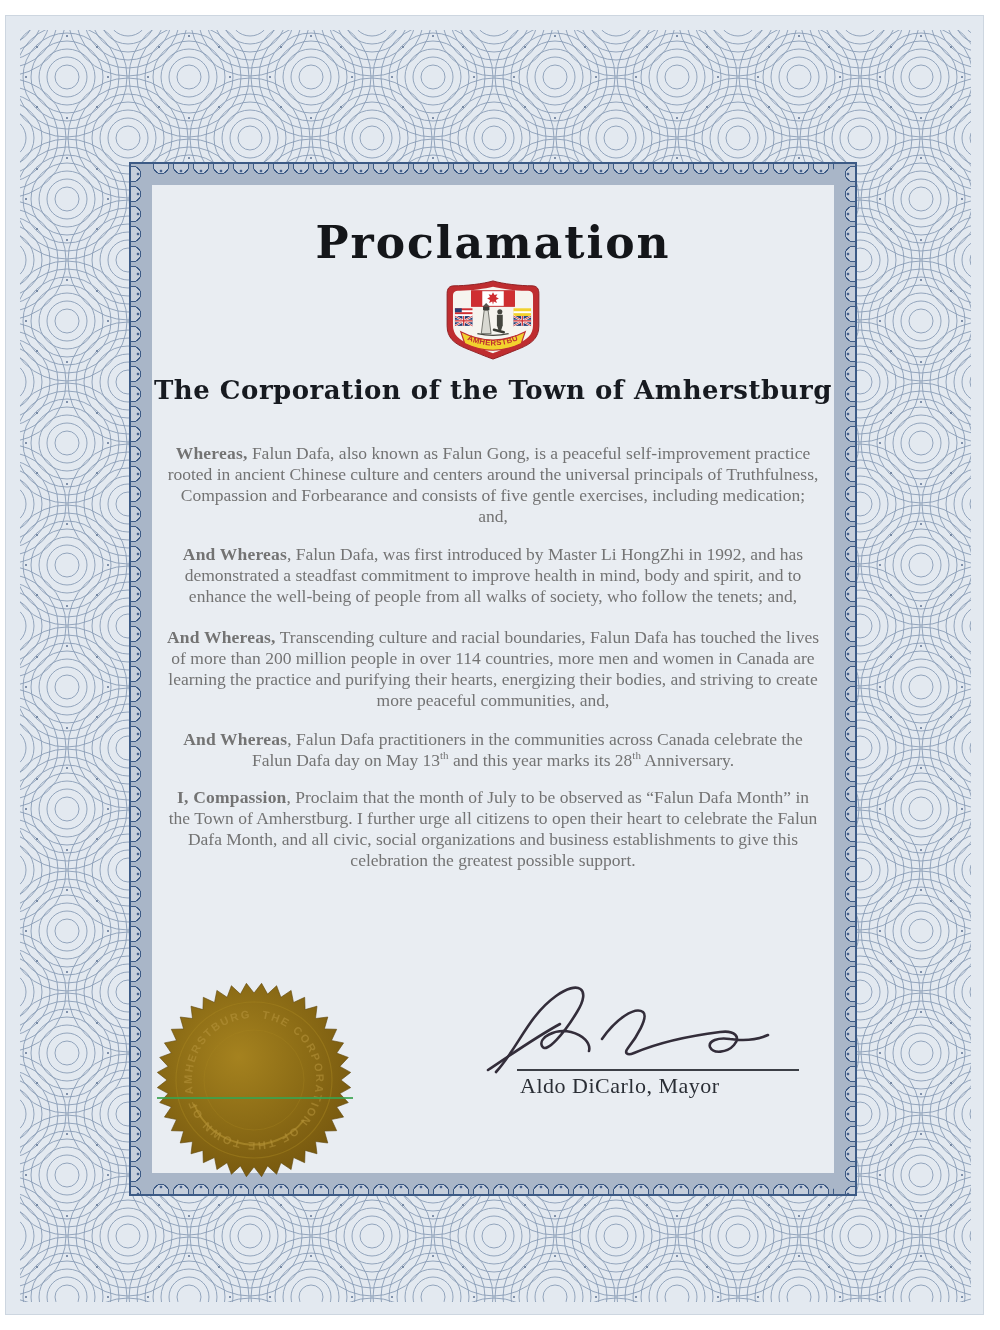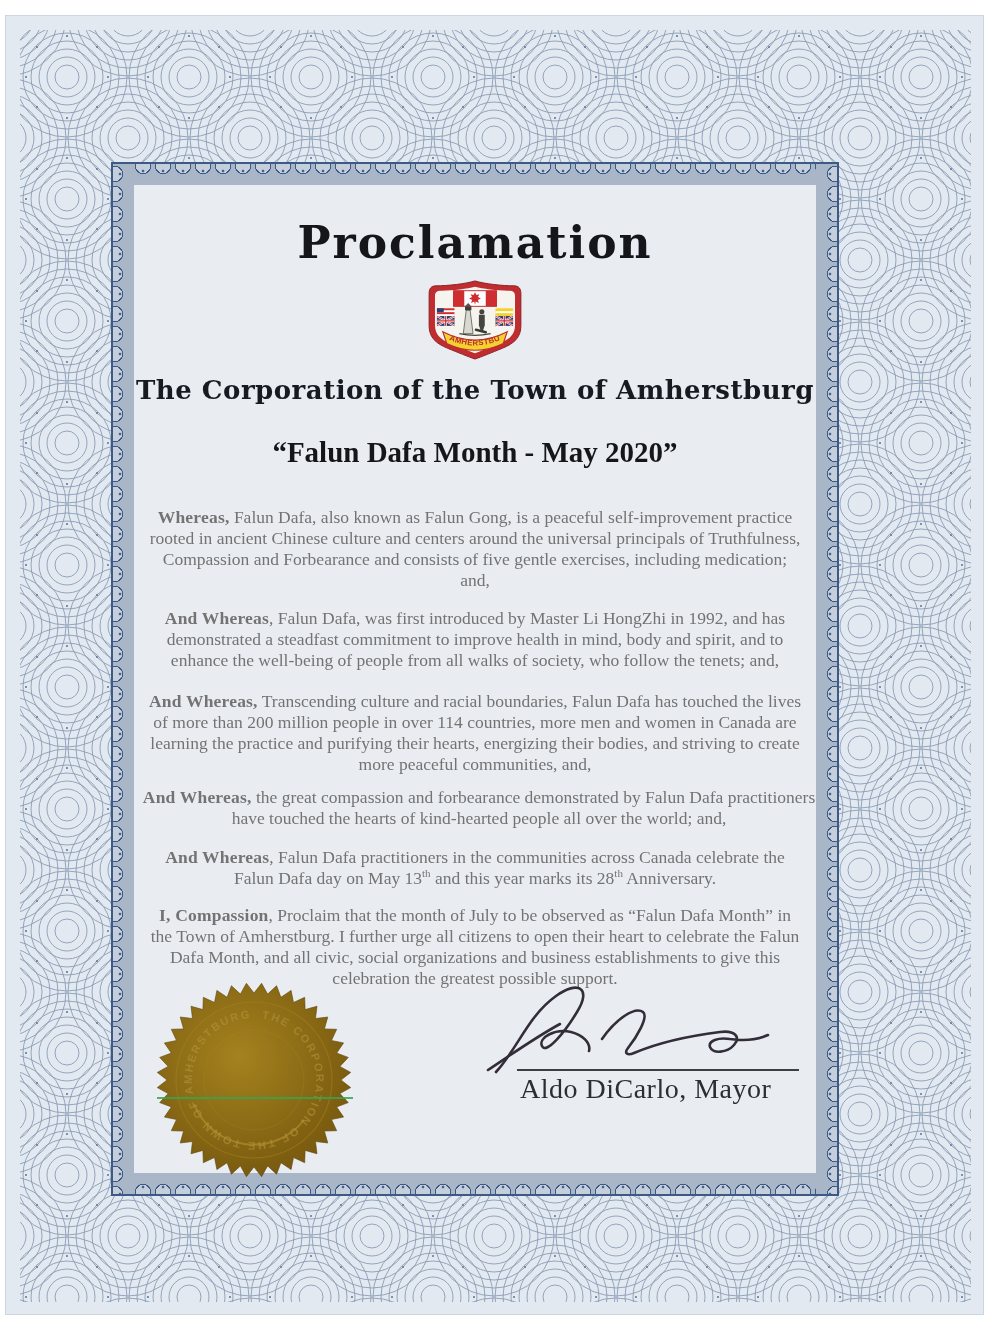--- a/index.html
+++ b/index.html
@@ -5,21 +5,21 @@
   html,body{margin:0;padding:0;}
   body{width:1000px;height:1330px;background:#ffffff;position:relative;
        font-family:"Liberation Serif", serif;color:#20242b;}
 
   
   .paper{position:absolute;left:5px;top:15px;width:979px;height:1300px;
          background:#e3e9f0;border:1px solid #cdd6e0;box-sizing:border-box;overflow:hidden;}
   .guilloche{position:absolute;left:0;top:0;width:100%;height:100%;}
 
   
-  .frame{position:absolute;left:107px;top:148px;width:724px;height:1030px;
+  .frame{position:absolute;left:125px;top:148px;width:724px;height:1030px;
          box-sizing:border-box;border:21px solid #a9b6c8;background:#e9edf2;
          box-shadow:0 0 0 2px #3c5a85;z-index:2;}
   .frame-inner-line{position:absolute;left:0;top:0;right:0;bottom:0;
          box-shadow:0 0 0 2px #3c5a85;pointer-events:none;}
   .scallop{position:absolute;background-color:#a9b6c8;background-repeat:repeat;z-index:1;}
   .scallop.top{left:-21px;right:-21px;top:-21px;height:21px;
       background-image:radial-gradient(circle 2px at 10px 7px, #47628d 0 1.5px, rgba(0,0,0,0) 1.6px),
                        radial-gradient(circle 9px at 10px 2px, #c5cedb 0 7px, #3c5a85 7px 8.2px, rgba(0,0,0,0) 8.3px);
       background-size:20px 21px;background-repeat:repeat-x;}
   .scallop.bottom{left:-21px;right:-21px;bottom:-21px;height:21px;
@@ -58,21 +58,21 @@
 
   
   .seal{position:absolute;left:148px;top:964px;width:200px;height:200px;z-index:5;}
   .artifact-line{position:absolute;left:151px;top:1081px;width:196px;height:2px;
                  background:#3aa34f;opacity:.85;z-index:6;}
 
   
   .signature{position:absolute;left:478px;top:966px;width:322px;height:92px;z-index:4;}
   .sig-line{position:absolute;left:511px;top:1053px;width:282px;height:1.5px;
             background:#3c3f46;z-index:4;}
-  .sig-name{position:absolute;left:514px;top:1057px;font-size:28px;color:#2a2e35;
+  .sig-name{position:absolute;left:514px;top:1057px;font-size:22px;color:#2a2e35;
             letter-spacing:.5px;z-index:4;}
 </style>
 </head>
 <body>
 
 <div class="paper">
 
   <svg class="guilloche" width="979" height="1300" xmlns="http://www.w3.org/2000/svg">
     <defs>
       <pattern id="rings" width="122" height="122" patternUnits="userSpaceOnUse">
@@ -188,27 +188,25 @@
                 <path id="bannerArc" d="M23,61 Q52,75 81,61"></path>
               </defs>
             <text font-size="8" font-weight="bold" fill="#bf2d30" font-family="Liberation Sans, sans-serif" letter-spacing="0.4">
               <textPath href="#bannerArc" xlink:href="#bannerArc" startOffset="4%">AMHERSTBURG</textPath>
             </text>
           </g>
         </svg>
       </div>
 
       <div class="org">The Corporation of the Town of Amherstburg</div>
-      <div class="subject">“Falun Dafa Month - May 2020”</div>
 
       <div class="clauses">
         <p class="c1"><b>Whereas,</b><span> Falun Dafa, also known as Falun Gong, is a peaceful self-improvement practice rooted in ancient Chinese culture and centers around the universal principals of Truthfulness, Compassion and Forbearance and consists of five gentle exercises, including medication; and,</span></p>
         <p class="c2"><b>And Whereas</b><span>, Falun Dafa, was first introduced by Master Li HongZhi in 1992, and has demonstrated a steadfast commitment to improve health in mind, body and spirit, and to enhance the well-being of people from all walks of society, who follow the tenets; and,</span></p>
         <p class="c3"><b>And Whereas,</b><span> Transcending culture and racial boundaries, Falun Dafa has touched the lives of more than 200 million people in over 114 countries, more men and women in Canada are learning the practice and purifying their hearts, energizing their bodies, and striving to create more peaceful communities, and,</span></p>
-        <p class="c4"><b>And Whereas,</b><span> the great compassion and forbearance demonstrated by Falun Dafa practitioners have touched the hearts of kind-hearted people all over the world; and,</span></p>
         <p class="c5"><b>And Whereas</b><span>, Falun Dafa practitioners in the communities across Canada celebrate the Falun Dafa day on May 13</span><sup>th</sup><span> and this year marks its 28</span><sup>th</sup><span> Anniversary.</span></p>
         <p class="c6"><b>I, Compassion</b><span>, Proclaim that the month of July to be observed as “Falun Dafa Month” in the Town of Amherstburg. I further urge all citizens to open their heart to celebrate the Falun Dafa Month, and all civic, social organizations and business establishments to give this celebration the greatest possible support.</span></p>
       </div>
     </div>
   </div>
 
   <svg class="seal" viewBox="0 0 200 200" xmlns="http://www.w3.org/2000/svg">
     <defs>
       <radialGradient id="goldGrad" cx="42%" cy="38%" r="75%">
         <stop offset="0%" stop-color="#a5821f"></stop>

